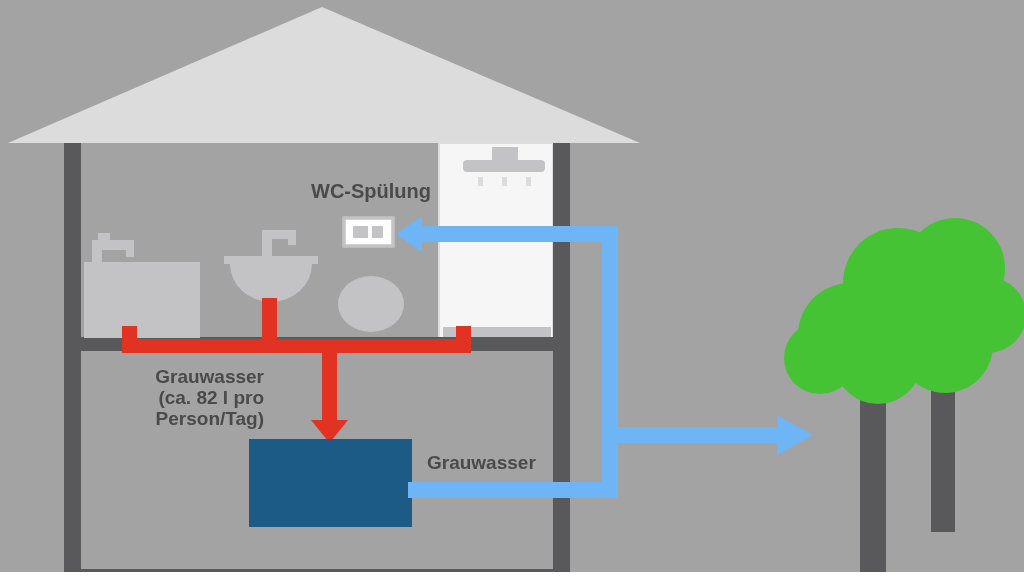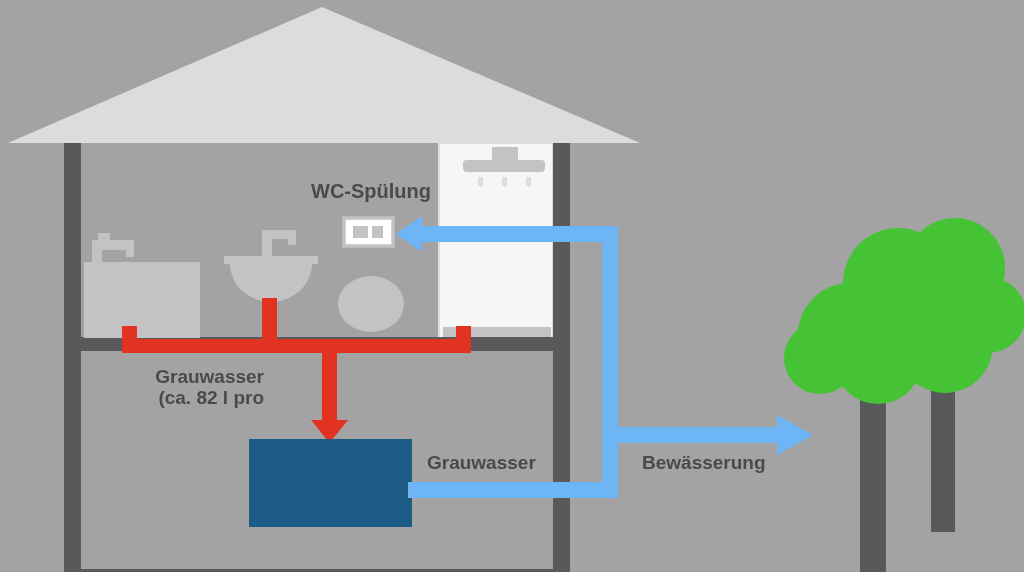--- a/index.html
+++ b/index.html
@@ -114,20 +114,20 @@
       <polygon points="813,435 777,415 777,455"></polygon>
     </g>
 
   </svg>
 
   <div class="label" style="left:311px; top:181px; font-size:20px;">WC-Spülung</div>
 
   <div class="label" style="left:119px; top:366px; width:145px; text-align:right;">
     <div>Grauwasser</div>
     <div>(ca. 82 l pro</div>
+    <div>Person/Tag)</div>
   </div>
 
   <div class="label" style="left:427px; top:452px;">Grauwasser</div>
 
 
-  <div class="label" style="left:642px; top:452px;">Bewässerung</div>
 
 </div>
 
 </body></html>

